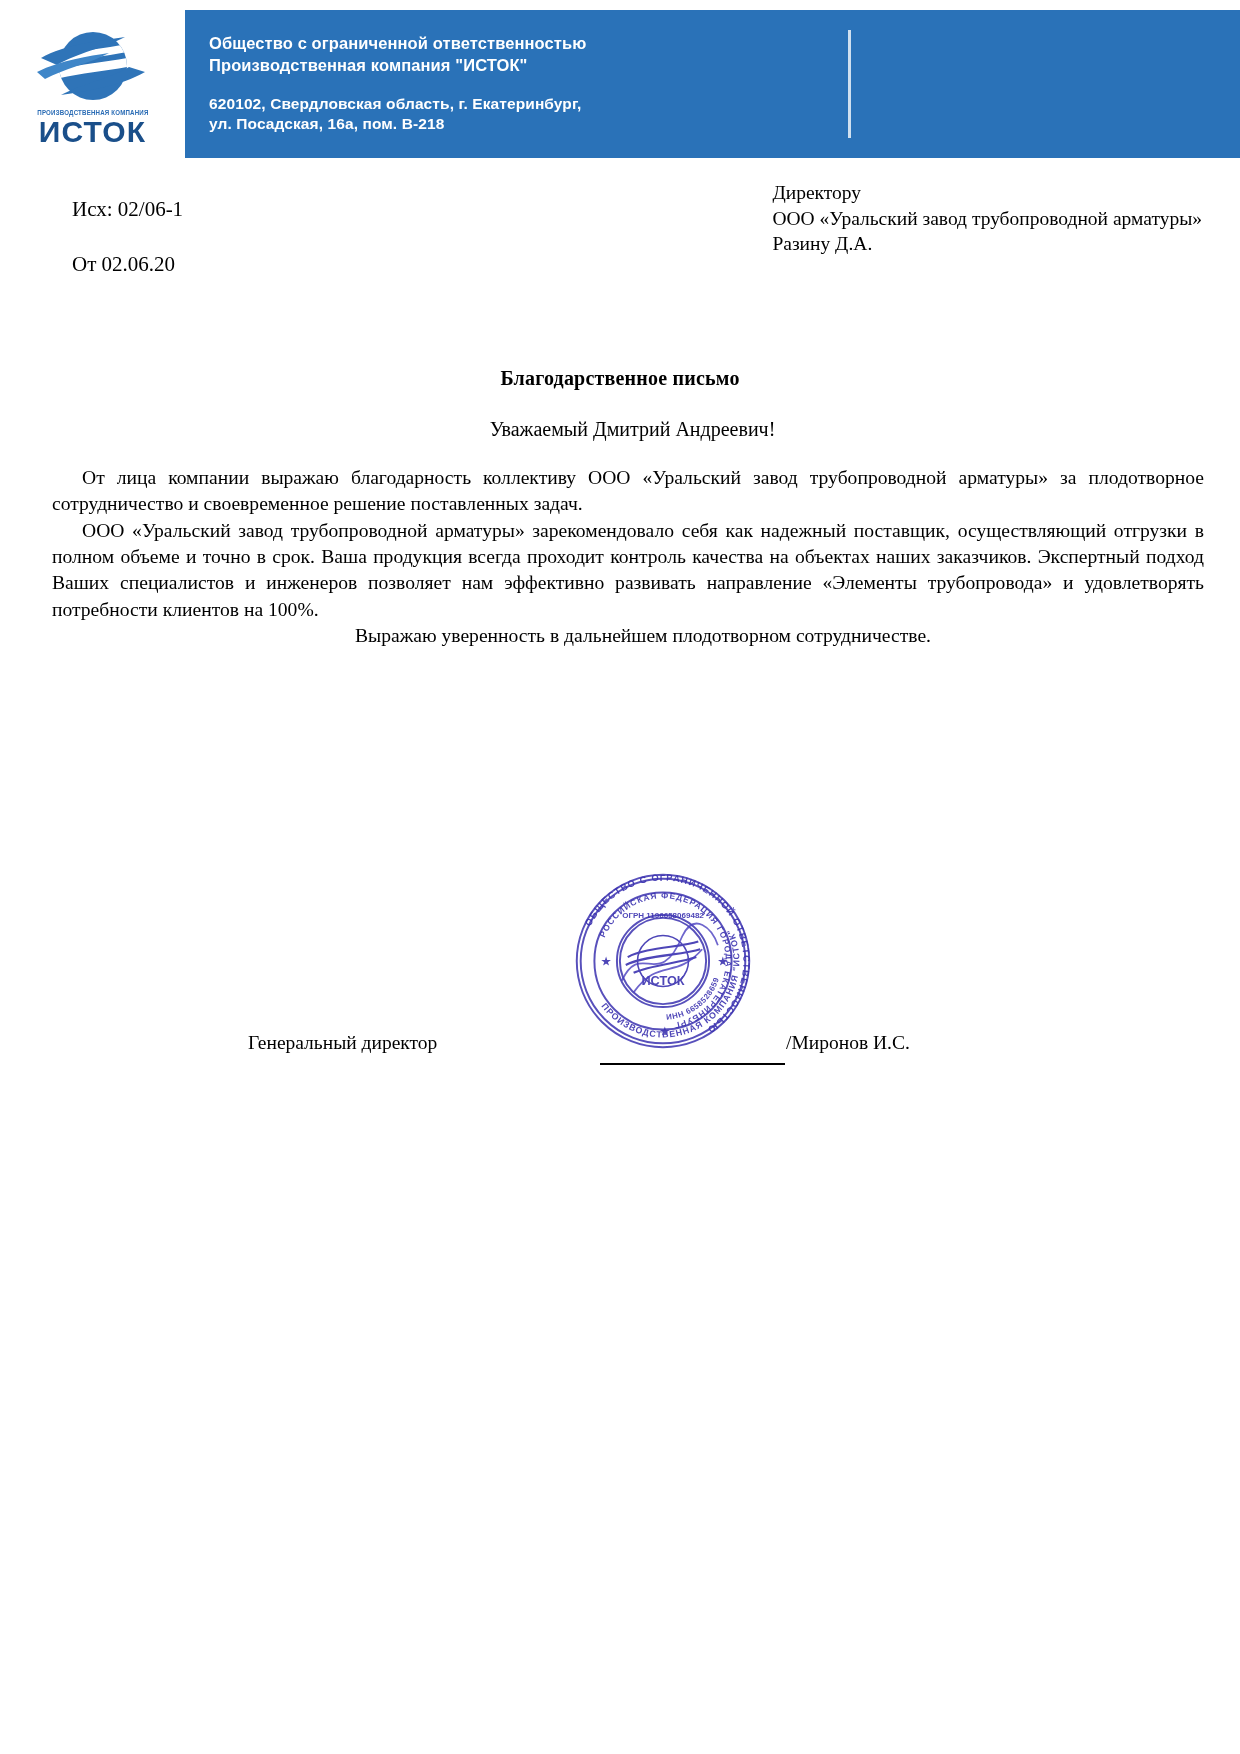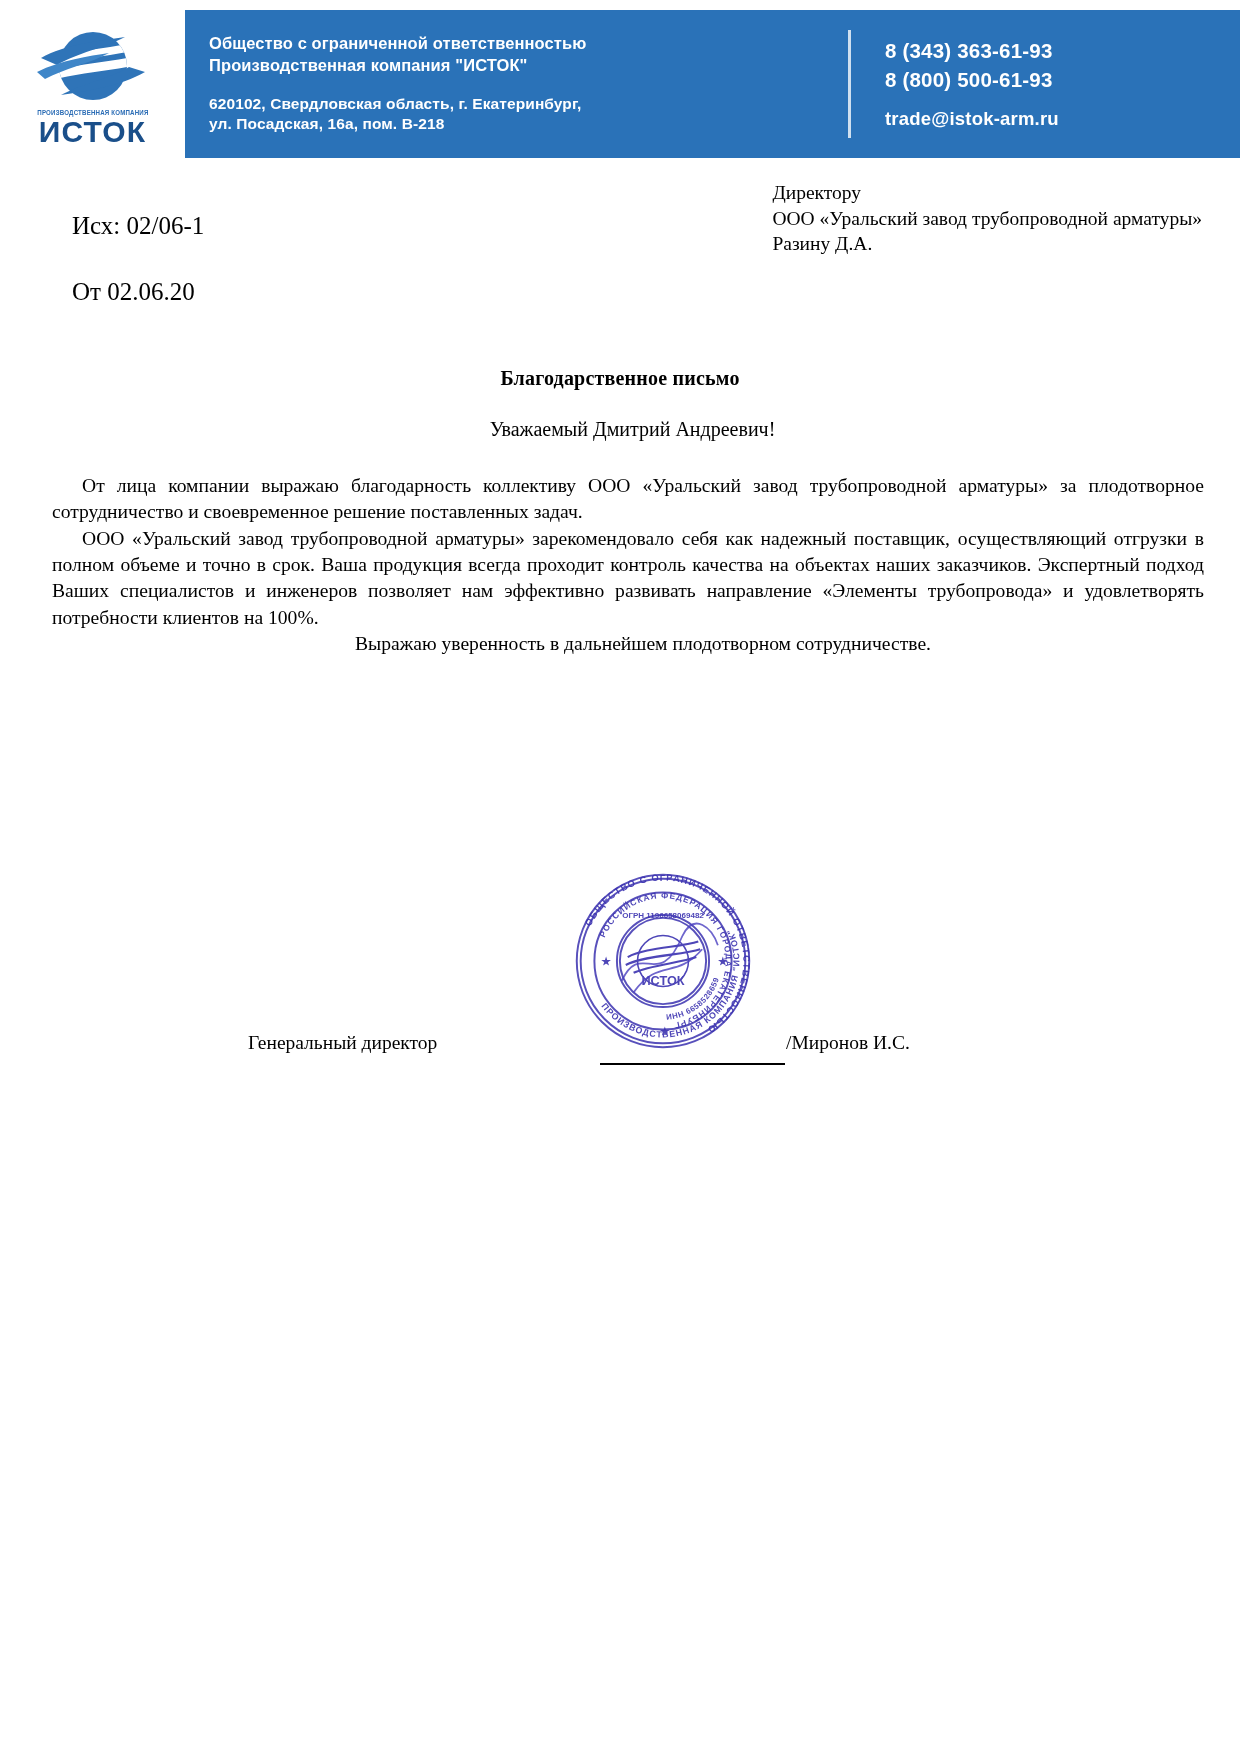--- a/index.html
+++ b/index.html
@@ -115,22 +115,22 @@
     font-weight: 700;
     line-height: 1.4;
     margin-top: 12px;
     letter-spacing: 0.2px;
   }
 
   
   .ref-block {
     position: absolute;
     left: 72px;
-    top: 176px;
-    font-size: 25px;
+    top: 168px;
+    font-size: 21px;
     line-height: 1.32;
     white-space: pre-line;
   }
   .ref-line { display: block; }
 
   .addressee {
     position: absolute;
     right: 38px;
     top: 180px;
     text-align: left;
@@ -160,21 +160,20 @@
     margin-left: 25px;
   }
 
   .body-copy {
     position: absolute;
     left: 52px;
     top: 465px;
     width: 1152px;
     font-size: 19.6px;
     line-height: 1.345;
-    margin-top: 8px;
   }
   .para {
     margin: 0;
     text-align: justify;
     text-indent: 30px;
   }
   .para.nojust { text-align: center; }
 
   
   .sig-row {
@@ -250,25 +249,20 @@
         <div>Производственная компания "ИСТОК"</div>
       </div>
       <div class="band-address">
         <div>620102, Свердловская область, г. Екатеринбург,</div>
         <div>ул. Посадская, 16а, пом. В-218</div>
       </div>
     </div>
 
     <div class="band-divider"></div>
 
-    <div class="band-right">
-      <div class="band-phone">8 (343) 363-61-93</div>
-      <div class="band-phone">8 (800) 500-61-93</div>
-      <div class="band-email">trade@istok-arm.ru</div>
-    </div>
   </div>
 </div>
 
 <div class="ref-block">
   <span class="ref-line">Исх: 02/06-1</span>
   <span class="ref-line">От 02.06.20</span>
 </div>
 
 <div class="addressee">
   <div>Директору</div>

